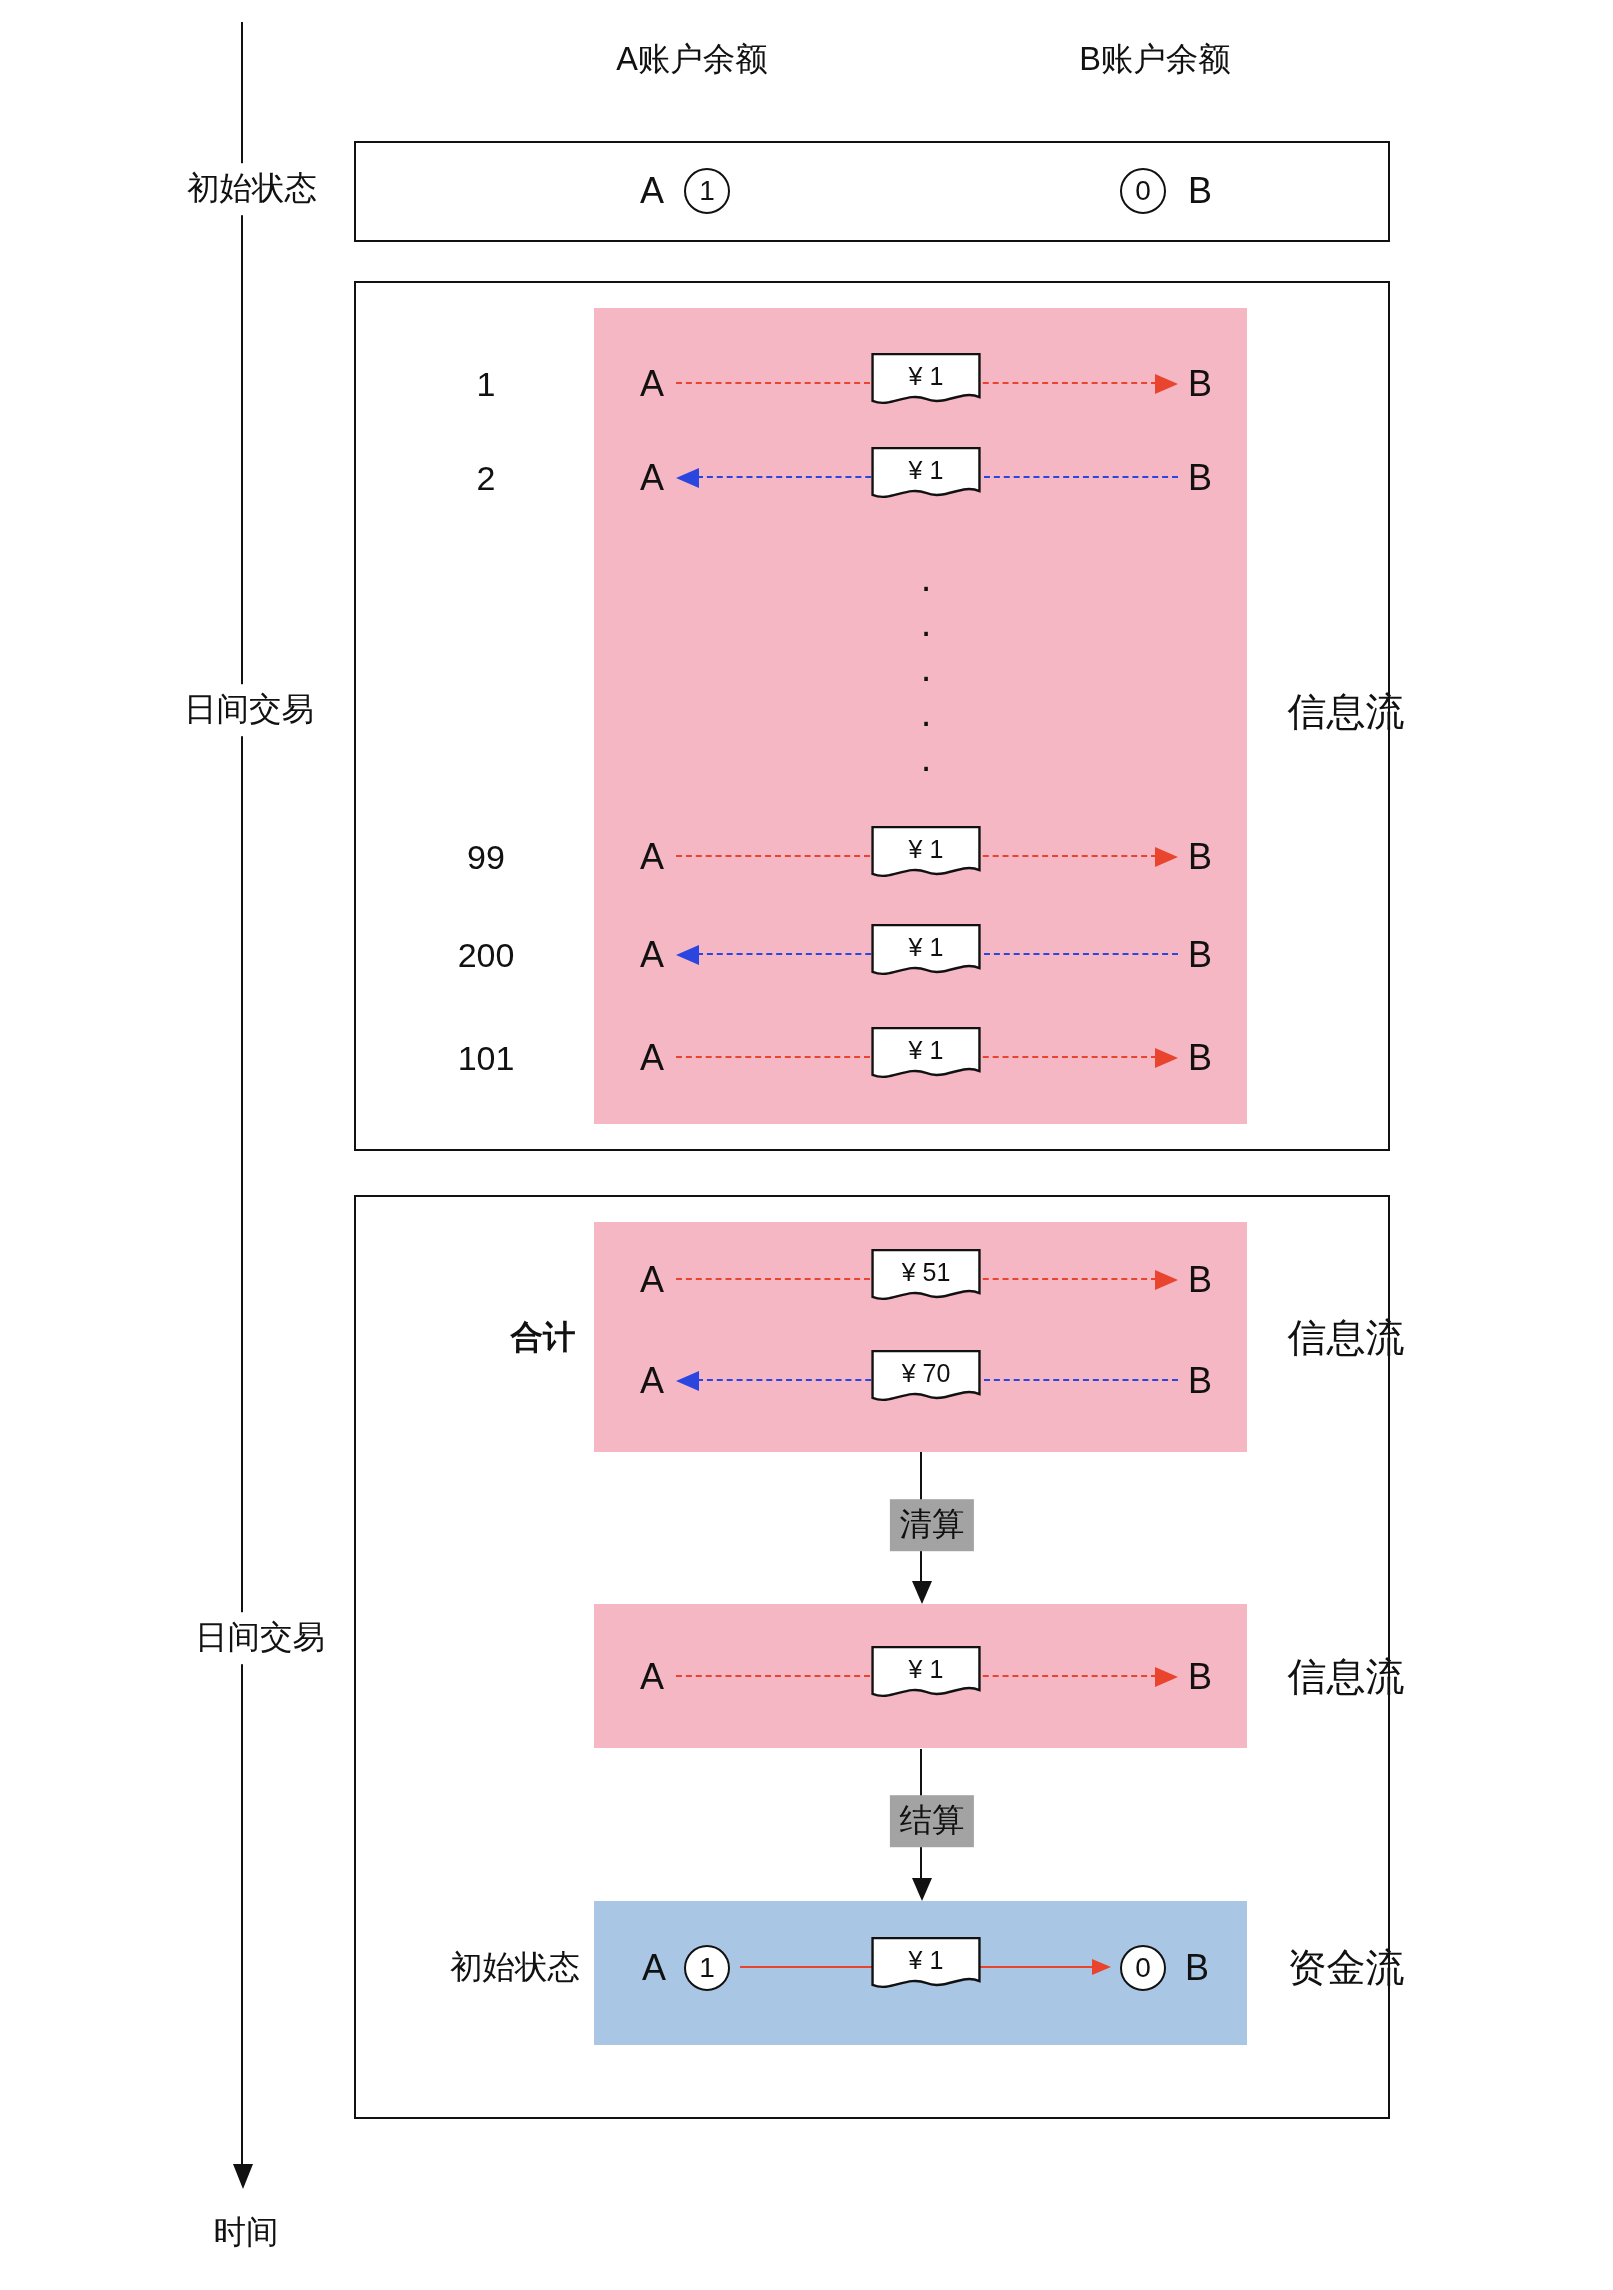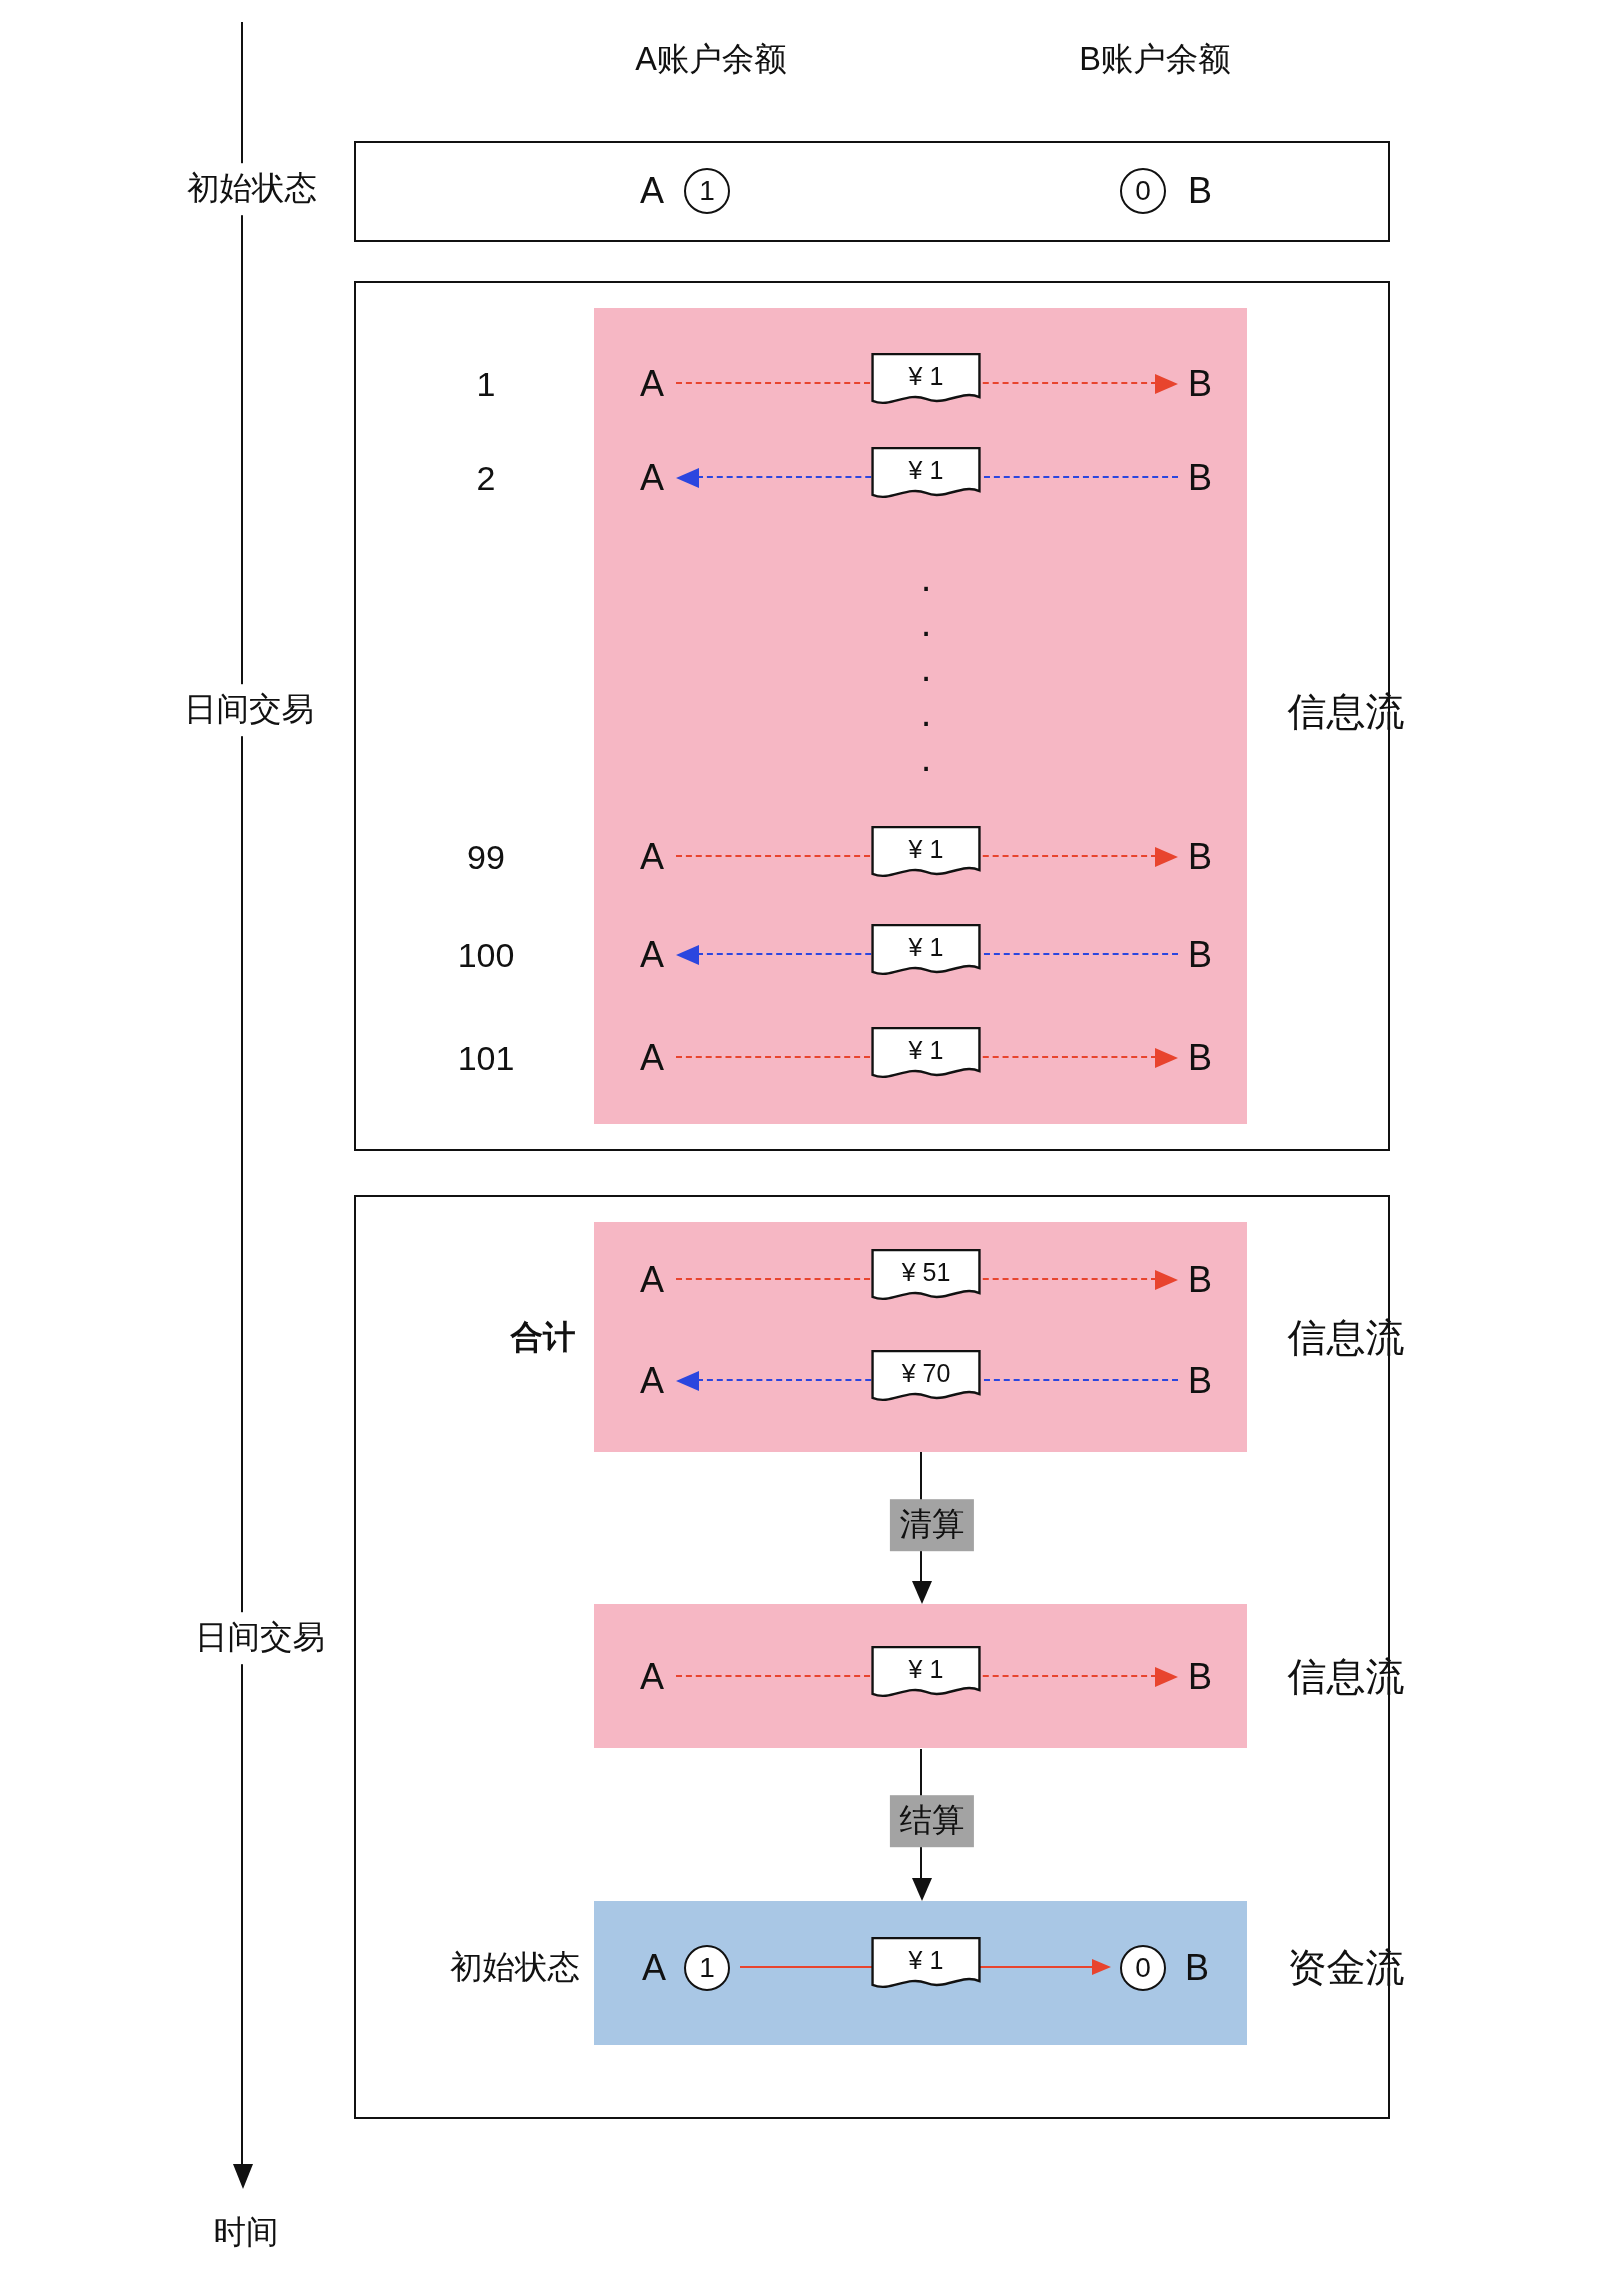--- a/index.html
+++ b/index.html
@@ -49,21 +49,21 @@
   .vline{position:absolute;width:0;border-left:2.9px solid #111;}
   .vhead{position:absolute;transform:translateX(-50%);width:0;height:0;
     border-left:10.5px solid transparent;border-right:10.5px solid transparent;border-top:23px solid #111;}
   .conn-label{position:absolute;transform:translate(-50%,-50%);background:#a3a3a3;font-size:32.5px;padding:3.8px 9.6px;z-index:2;white-space:nowrap;}
 </style>
 </head>
 <body>
 
 <div class="canvas">
 
-  <div class="hdr" style="left:711px;">A账户余额</div>
+  <div class="hdr" style="left:692px;">A账户余额</div>
   <div class="hdr" style="left:1155px;">B账户余额</div>
 
   <div class="tline"></div>
   <div class="tline-head"></div>
   <div class="stage-label" style="left:252px;top:189px;">初始状态</div>
   <div class="stage-label" style="left:249px;top:710px;">日间交易</div>
   <div class="stage-label" style="left:260px;top:1638px;">日间交易</div>
   <div class="stage-label" style="left:246px;top:2233px;">时间</div>
 
   <div class="frame" style="left:354px;top:141px;width:1032px;height:97px;">
@@ -121,21 +121,21 @@
       <div class="doc">
         <svg width="113" height="63" viewBox="0 0 118 66">
             <path d="M3 3 H115 V48 C96 40 79 58 59 50 C39 42 22 60 3 52 Z" fill="#fff" stroke="#111" stroke-width="2.5"></path>
           </svg>
         <span class="amt">¥ 1</span>
       </div>
       <span class="pt letter" style="left:844px;">B</span>
     </div>
 
     <div class="txrow" style="top:672px;">
-      <span class="pt num" style="left:130px;">100</span>
+      <span class="pt num" style="left:130px;">200</span>
       <span class="pt letter" style="left:296px;">A</span>
       <div class="arrow left blue">
           <div class="aline"></div>
         </div>
       <div class="doc">
         <svg width="113" height="63" viewBox="0 0 118 66">
             <path d="M3 3 H115 V48 C96 40 79 58 59 50 C39 42 22 60 3 52 Z" fill="#fff" stroke="#111" stroke-width="2.5"></path>
           </svg>
         <span class="amt">¥ 1</span>
       </div>

